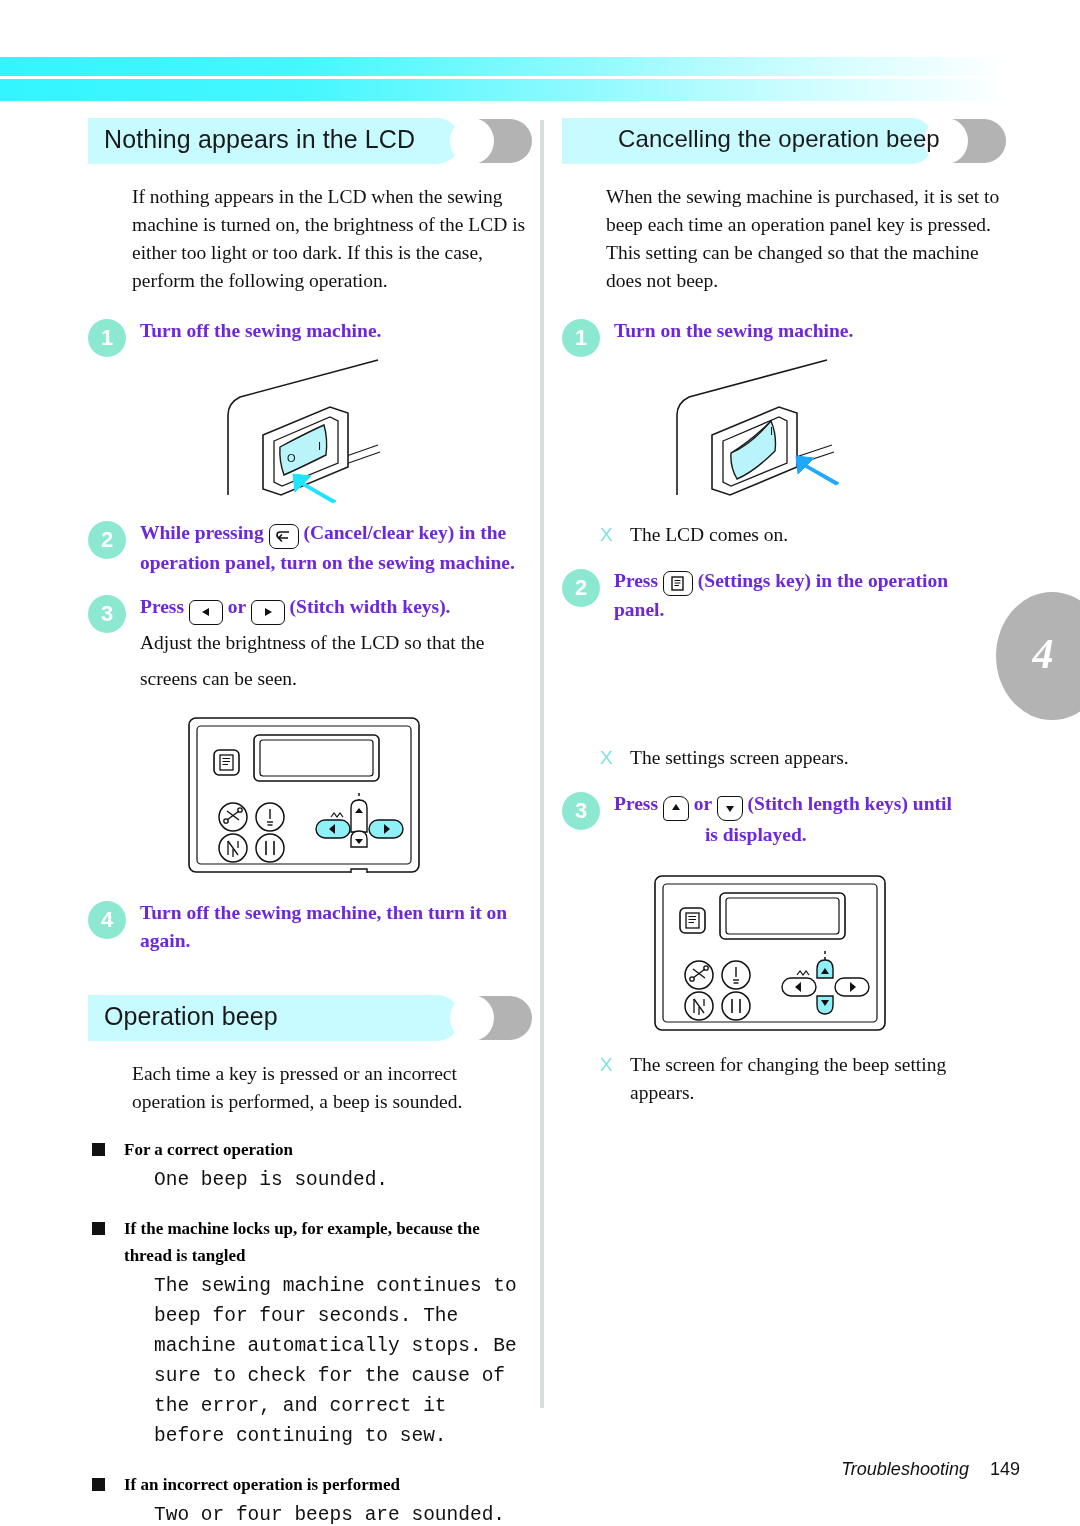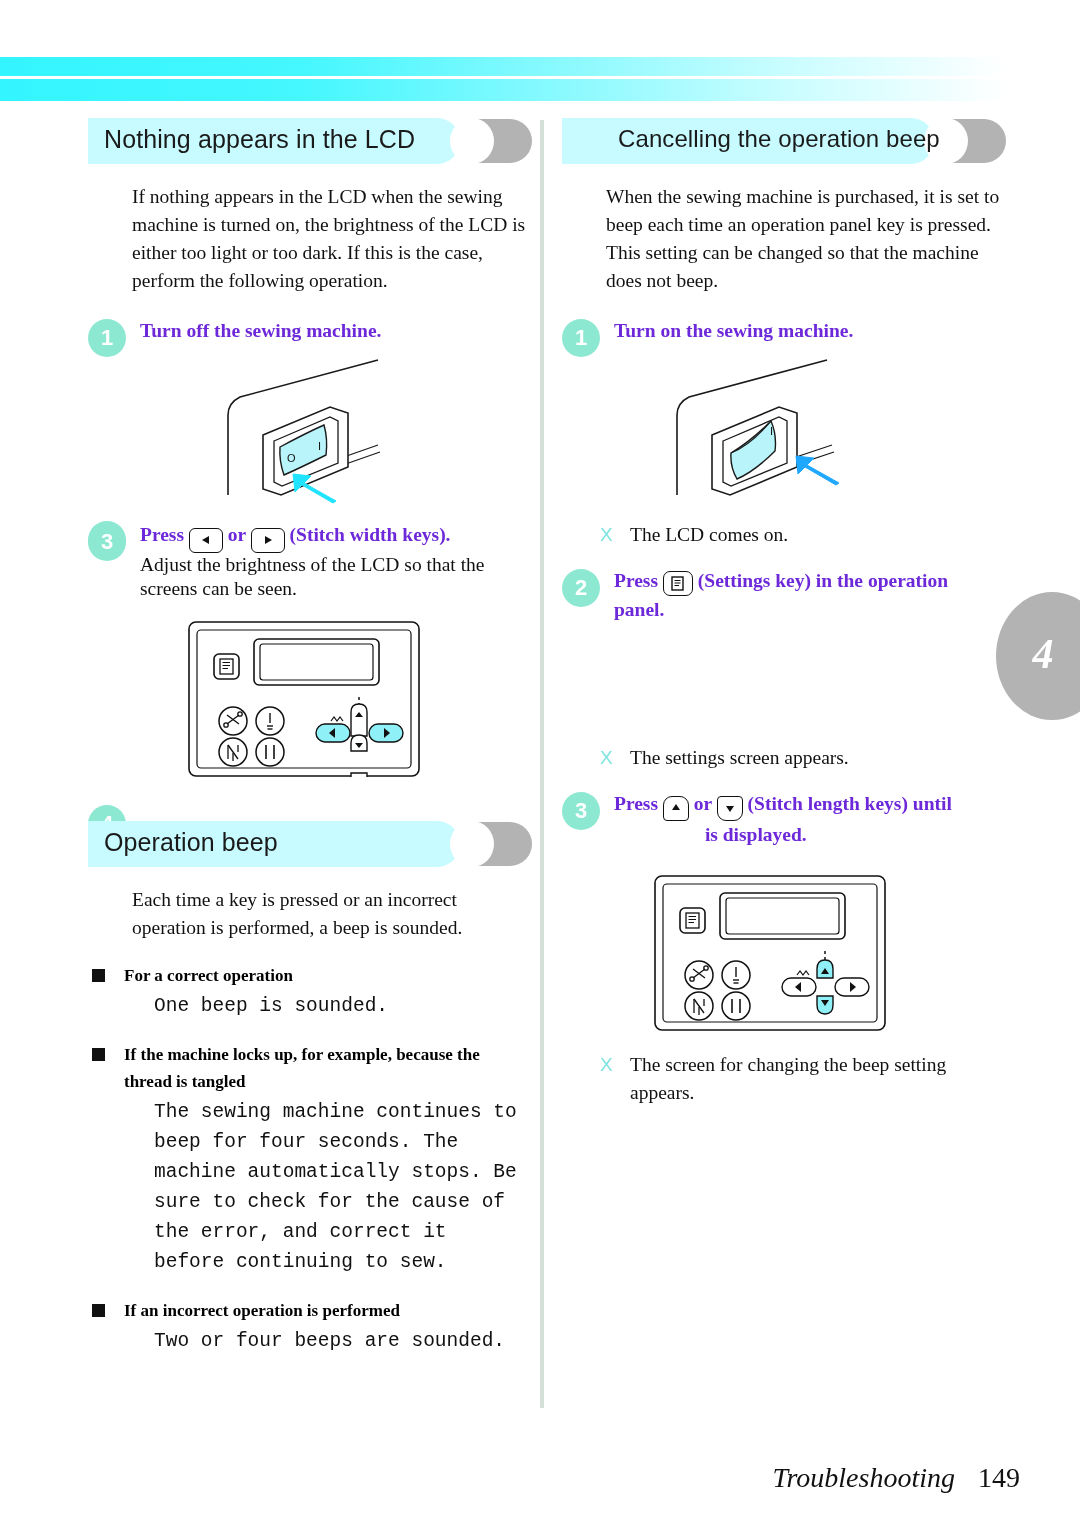--- a/index.html
+++ b/index.html
@@ -80,21 +80,21 @@
     font-family: "Liberation Sans", sans-serif;
     font-size: 22px; font-weight: 700; color: #ffffff;
     display: flex; align-items: center; justify-content: center;
   }
   .step-title {
     font-family: Liberation Serif, serif;
     font-weight: 700; font-size: 19.5px; line-height: 28px; color: #6d28d9;
   }
   .step-sub {
     font-family: "Liberation Serif", serif;
-    font-size: 19.5px; line-height: 24px; color: #111; font-weight: 400;
+    font-size: 19.5px; line-height: 36px; color: #111; font-weight: 400;
   }
 
   
   .key {
     display: inline-flex; align-items: center; justify-content: center;
     vertical-align: -5px;
     min-width: 30px; height: 25px; padding: 0 3px;
     border: 1.6px solid #111; background: #fff;
     font-size: 15px; line-height: 1;
   }
@@ -135,23 +135,23 @@
 
   
   .switch-fig { position: relative; height: 150px; margin: 10px 0 6px 0; }
   .switch-fig svg { position: absolute; }
 
   
   .panel-fig { position: relative; margin: 20px 0 14px 0; }
 
   
   .footer {
-    position: absolute; right: 60px; bottom: 32px;
-    font-family: Liberation Serif, serif;
-    font-size: 28px; color: #111;
+    position: absolute; right: 60px; bottom: 46px;
+    font-family: Liberation Sans, sans-serif;
+    font-size: 18px; color: #111;
   }
   .footer .f-title { font-style: italic; }
   .footer .f-page { margin-left: 16px; font-style: normal; }
 
   .gap-inline { display: inline-block; width: 86px; }
 </style>
 </head>
 <body>
 
 <div class="page">
@@ -192,20 +192,30 @@
         <path d="M62 92 Q88 78 106 70 Q110 84 108 100 Q84 112 66 120 Q61 106 62 92 Z" fill="#b8f4f9" stroke="#1a1a1a" stroke-width="1.4"></path>
         <text x="69" y="107" font-family="Liberation Sans, sans-serif" font-size="11" fill="#111">O</text>
         <text x="100" y="95" font-family="Liberation Sans, sans-serif" font-size="11" fill="#111">I</text>
 
         <path d="M118 146 L86 128 L93 121 L75 119 L77 137 L84 130 L115 148 Z" fill="#1fe3ff" stroke="#1fe3ff" stroke-width="1"></path>
       </svg>
     </div>
 
     <div class="step" style="margin-top:14px;">
       <div class="step-num">2</div>
+      <div class="step-title">
+        <span>While pressing</span>
+        <span class="key rounded-sq">
+          <svg width="18" height="15" viewBox="0 0 18 15">
+            <path d="M14 3 L5 3 Q2 3 2 6 Q2 9 5 9 L13 9" fill="none" stroke="#111" stroke-width="1.6"></path>
+            <path d="M7 5.5 L3.5 9 L7 12.5" fill="none" stroke="#111" stroke-width="1.6"></path>
+          </svg>
+        </span>
+        <span>(Cancel/clear key) in the operation panel, turn on the sewing machine.</span>
+      </div>
     </div>
 
     <div class="step" style="margin-top:16px;">
       <div class="step-num">3</div>
       <div class="step-title">
         <span>Press</span>
         <span class="key pill-lr">
           <svg width="16" height="12" viewBox="0 0 16 12">
               <path d="M11 2 L4 6 L11 10 Z" fill="#111"></path>
             </svg>
@@ -277,20 +287,21 @@
         <path d="M167 122 l4 5 l4 -5 z" fill="#111"></path>
         <rect x="128" y="103" width="34" height="18" rx="9" fill="#8ff0f8" stroke="#111" stroke-width="1.4"></rect>
         <path d="M147 107 l-6 5 l6 5 z" fill="#111"></path>
         <rect x="181" y="103" width="34" height="18" rx="9" fill="#8ff0f8" stroke="#111" stroke-width="1.4"></rect>
         <path d="M196 107 l6 5 l-6 5 z" fill="#111"></path>
       </svg>
     </div>
 
     <div class="step" style="margin-top:22px;">
       <div class="step-num">4</div>
+      <div class="step-title">Turn off the sewing machine, then turn it on again.</div>
     </div>
 
     <div class="sec-head" style="margin-top:40px;padding-left:28px;">
       <div class="pill"></div>
       <div class="crescent"></div>
       <div class="sec-title">Operation beep</div>
     </div>
 
     <div class="para" style="margin-bottom:10px;">Each time a key is pressed or an incorrect operation is performed, a beep is sounded.</div>
 

